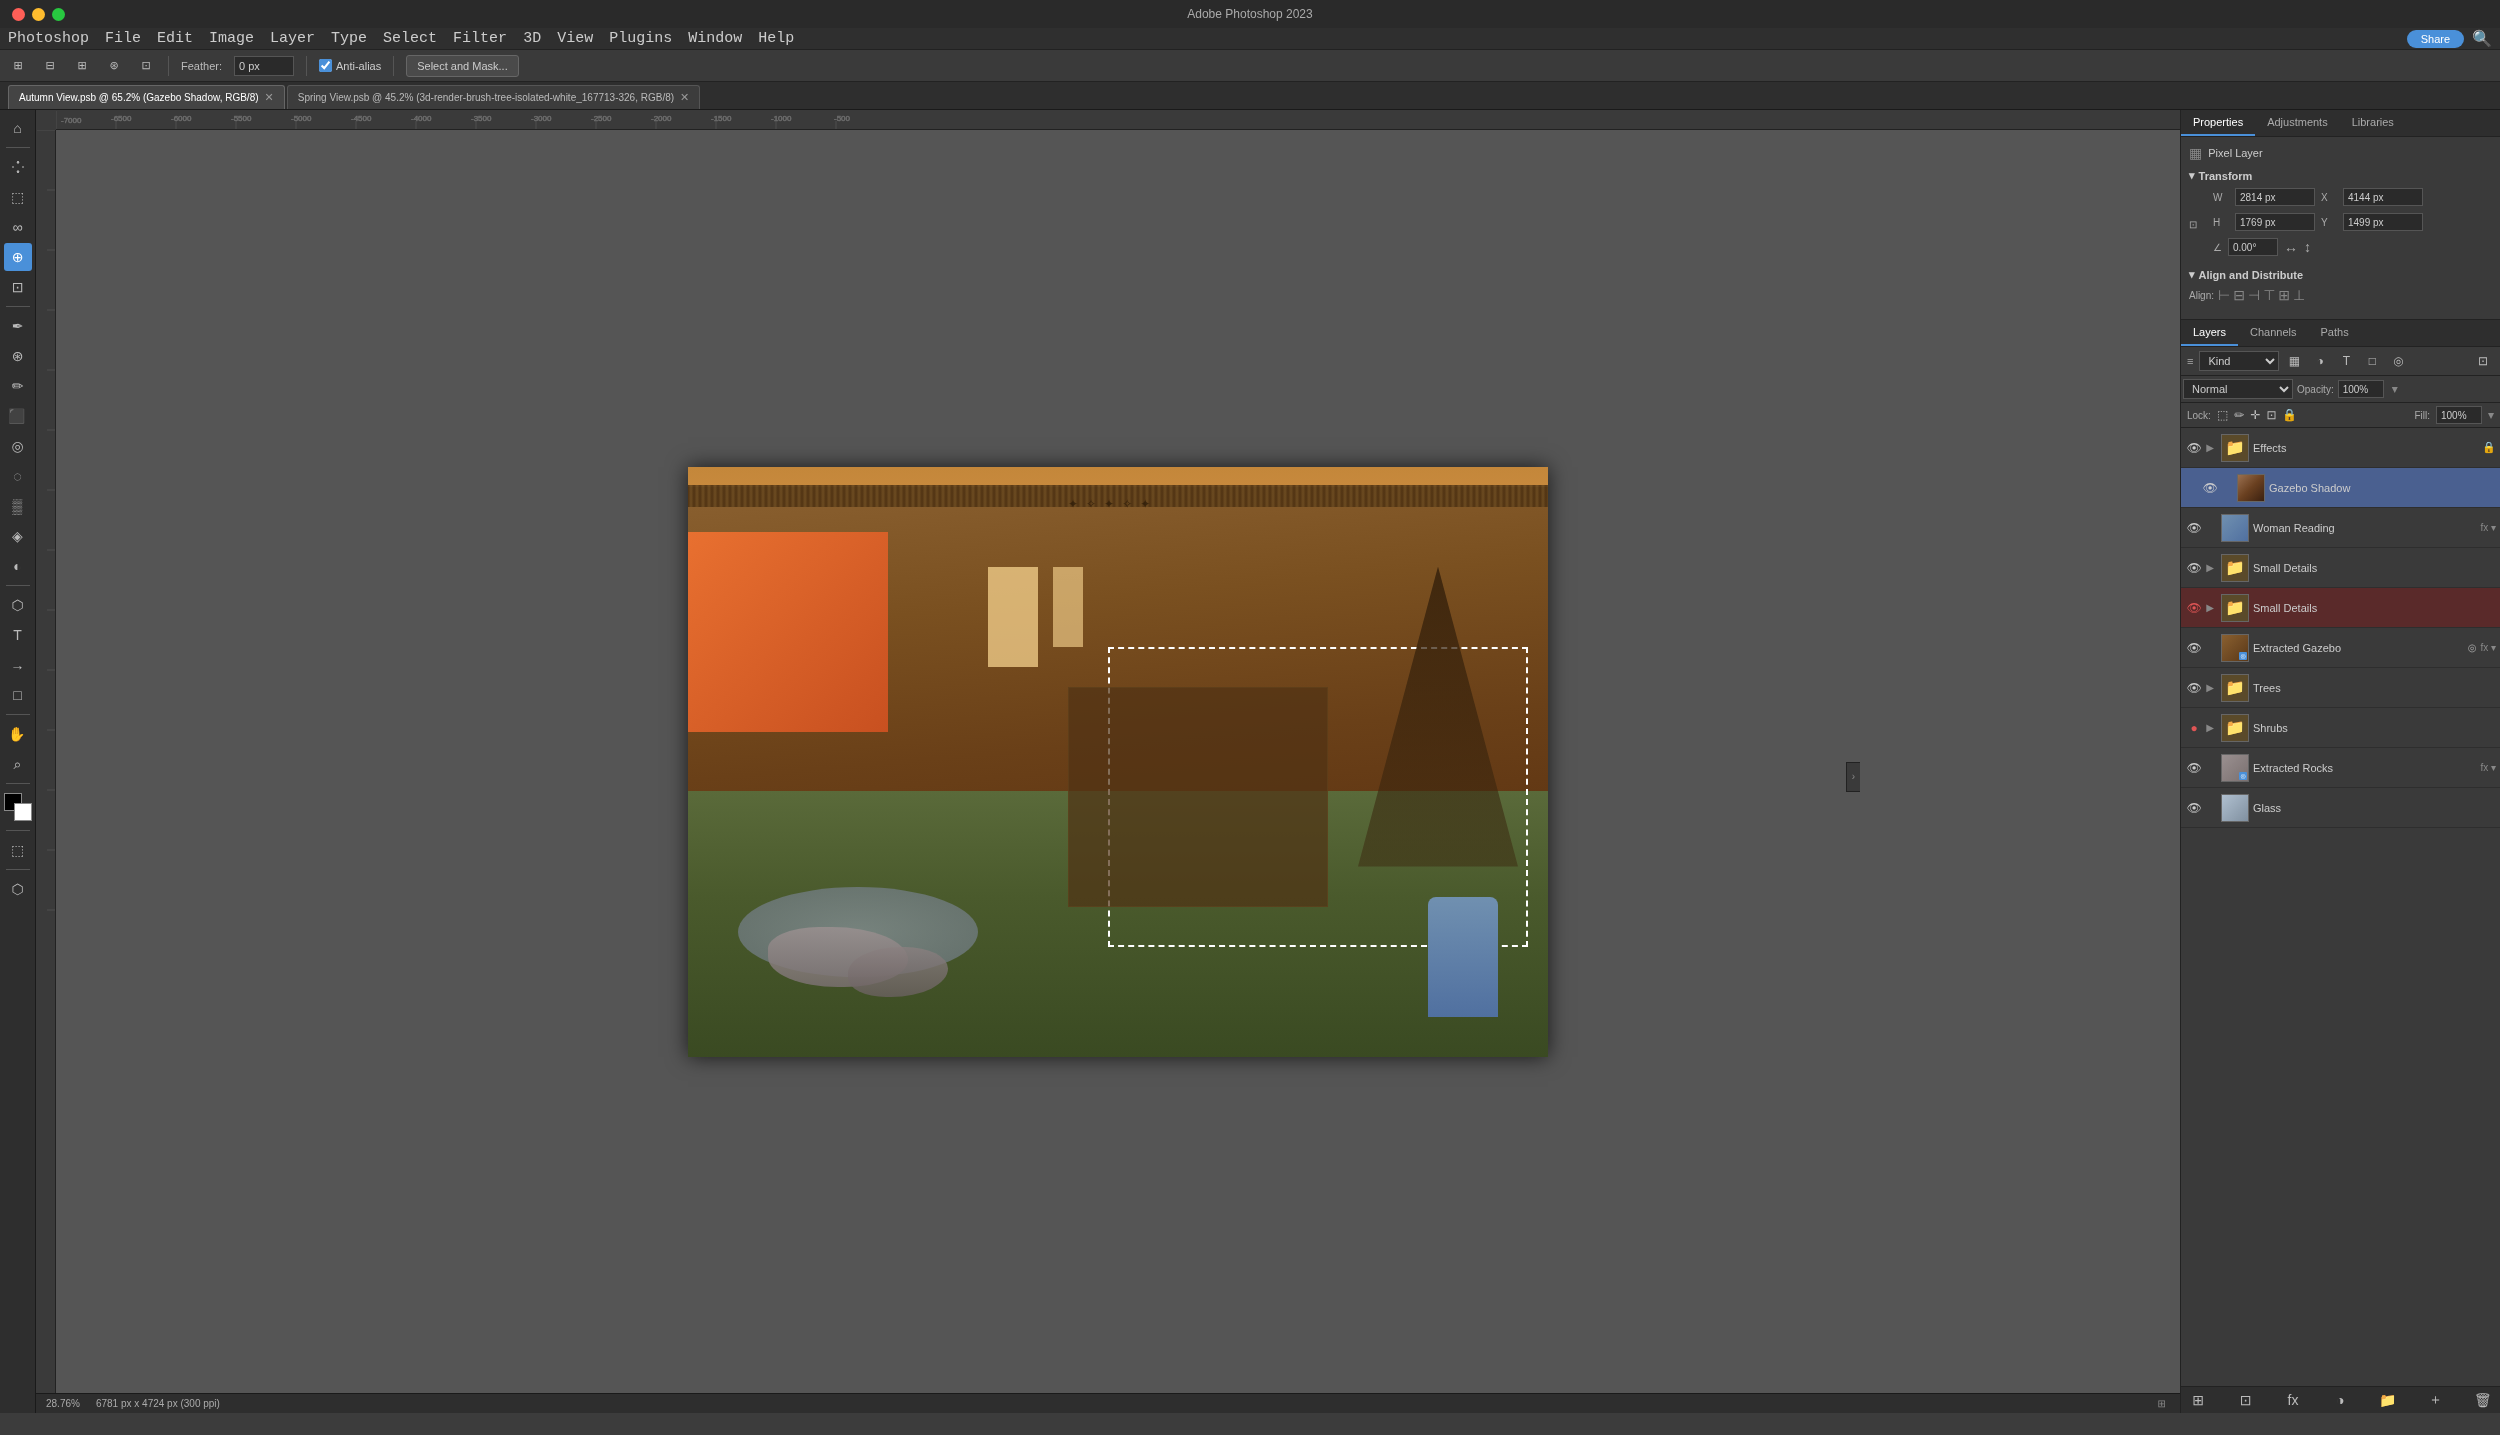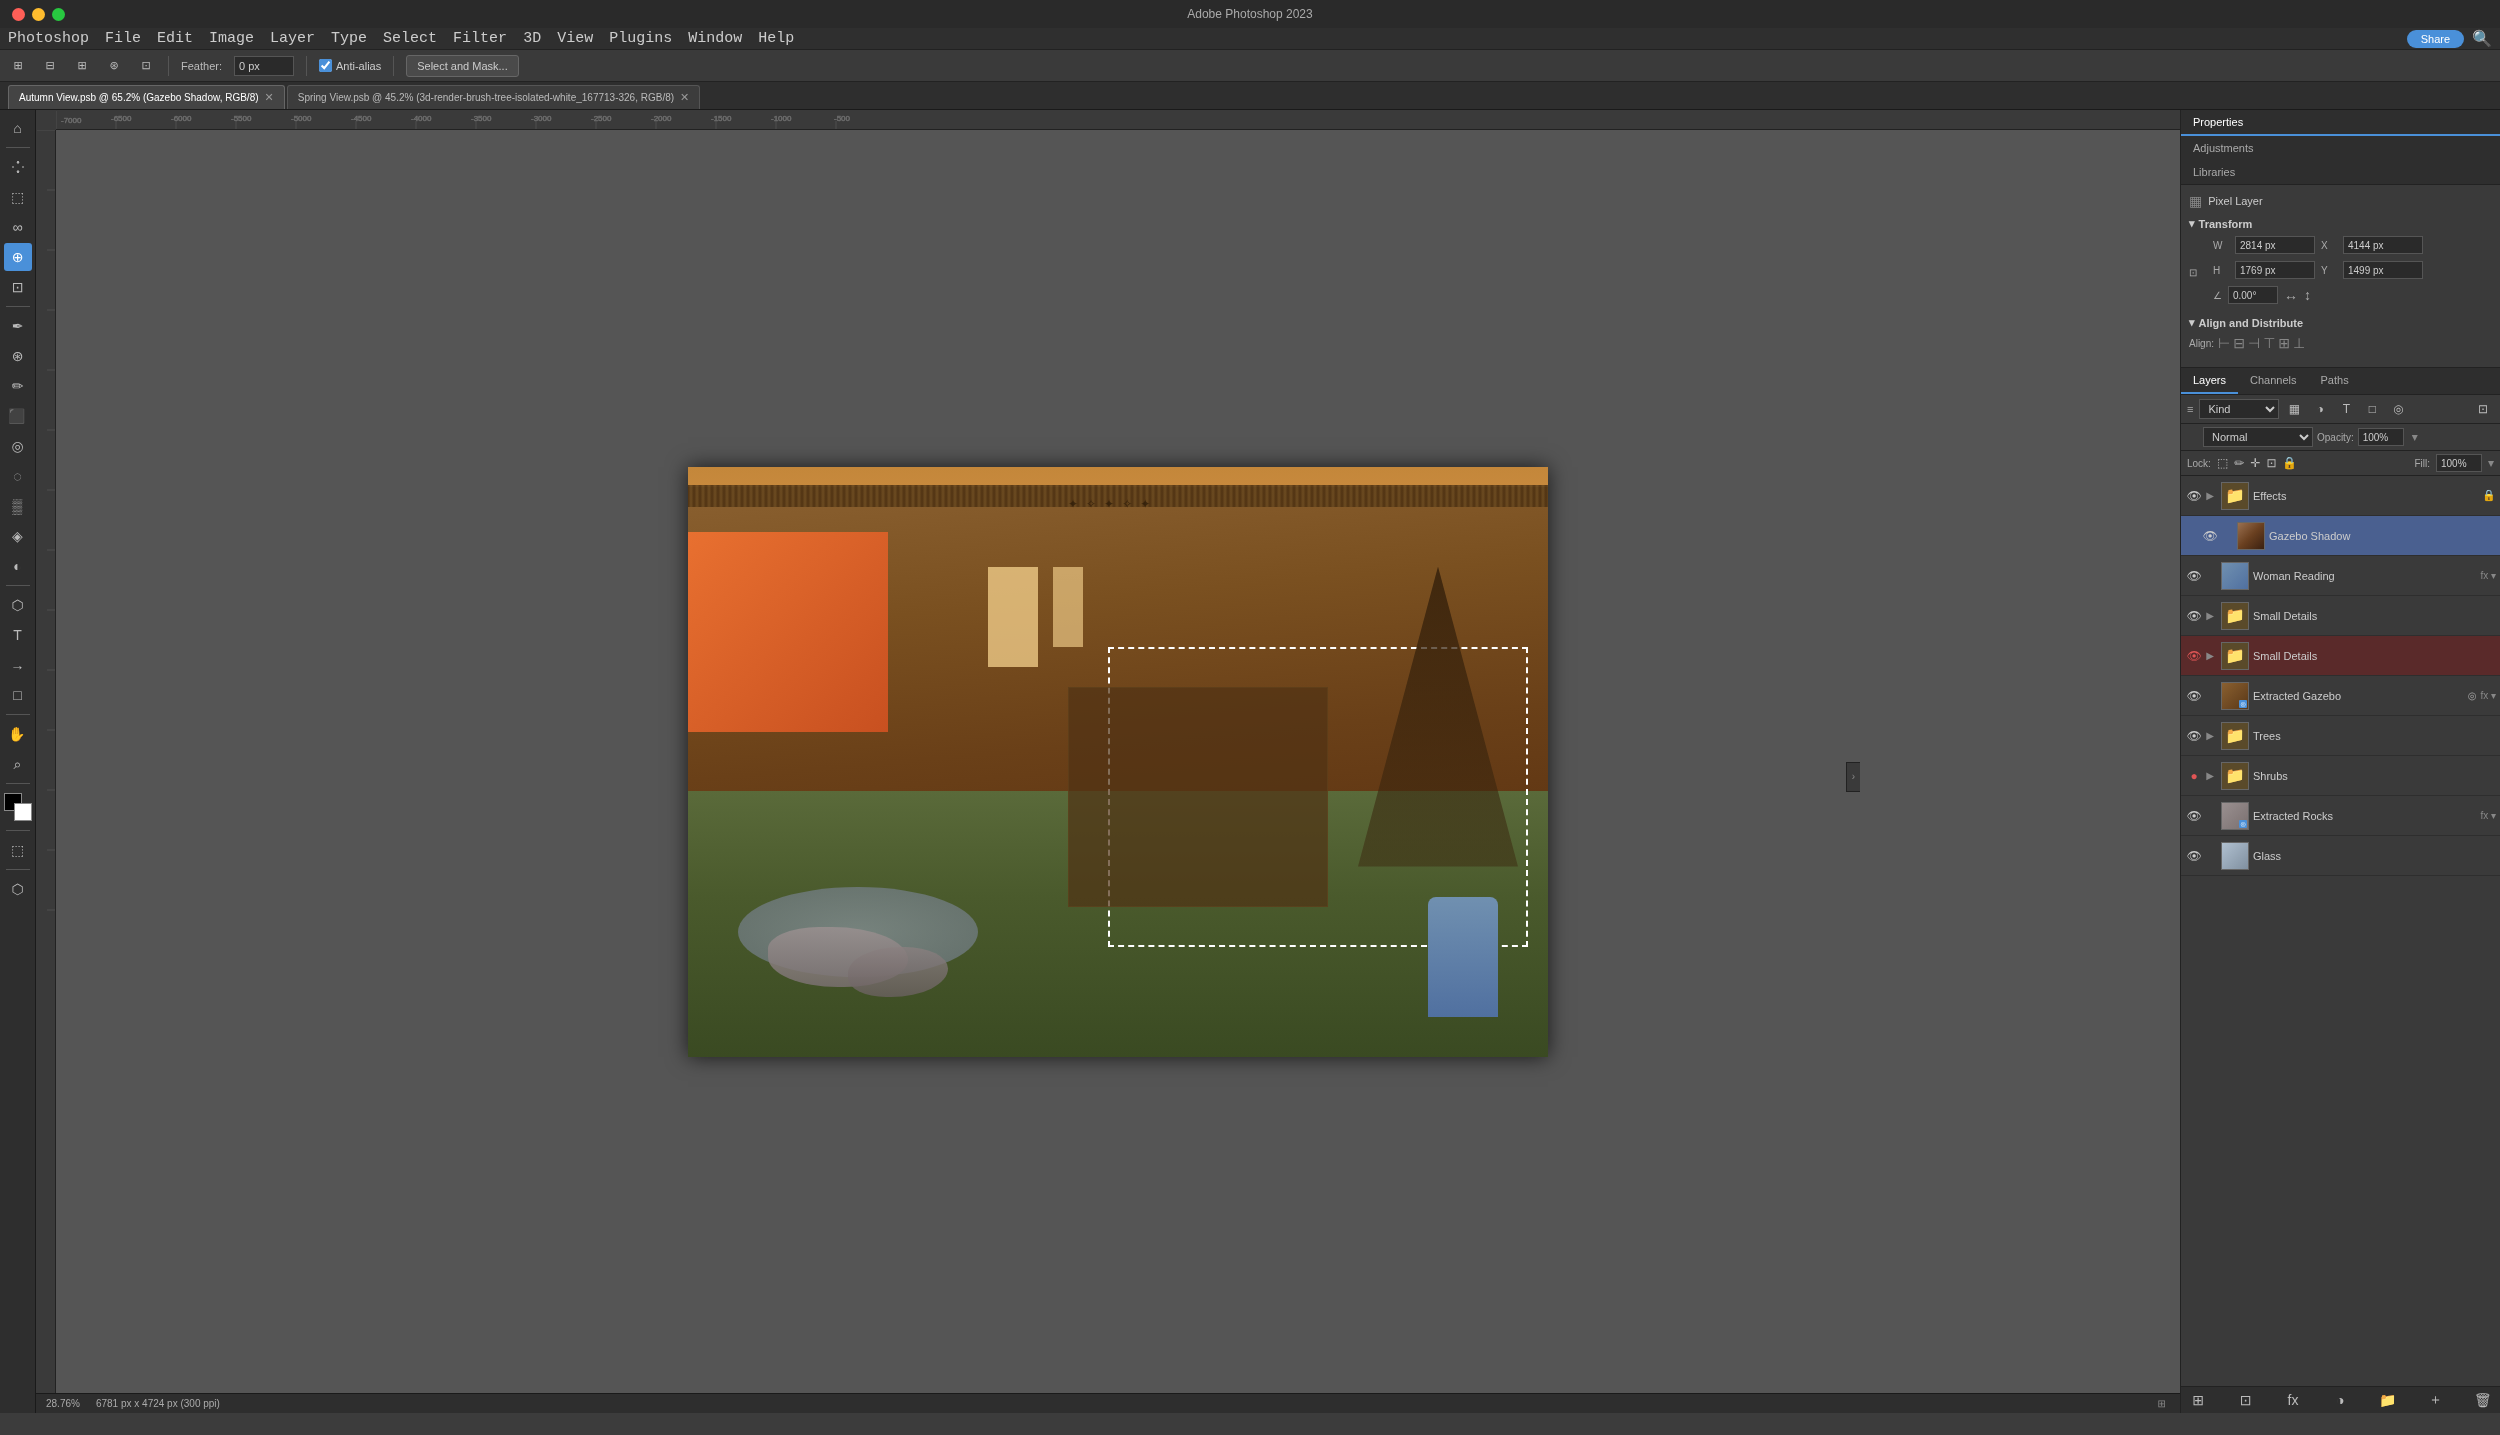--- a/index.html
+++ b/index.html
@@ -269,21 +269,20 @@
     }
 
     
     #properties-panel {
       border-bottom: 1px solid #222;
     }
     #prop-tabs {
       display: flex;
       background: #2e2e2e;
       border-bottom: 1px solid #222;
-      flex-direction: column;
     }
     .prop-tab {
       padding: 6px 12px;
       font-size: 11px;
       color: #aaa;
       cursor: pointer;
     }
     .prop-tab.active { color: #fff; border-bottom: 2px solid #4a90d9; }
     #prop-content {
       padding: 8px;
@@ -357,21 +356,21 @@
       border: 1px solid #555;
       color: #ccc;
       font-size: 11px;
       padding: 1px 4px;
       height: 20px;
       width: 80px;
     }
     #layers-blend {
       display: flex;
       align-items: center;
-      padding: 3px 22px;
+      padding: 3px 2px;
       gap: 4px;
       border-bottom: 1px solid #222;
       background: #3a3a3a;
     }
     .blend-select {
       background: #2a2a2a;
       border: 1px solid #555;
       color: #ccc;
       font-size: 11px;
       padding: 1px 4px;

